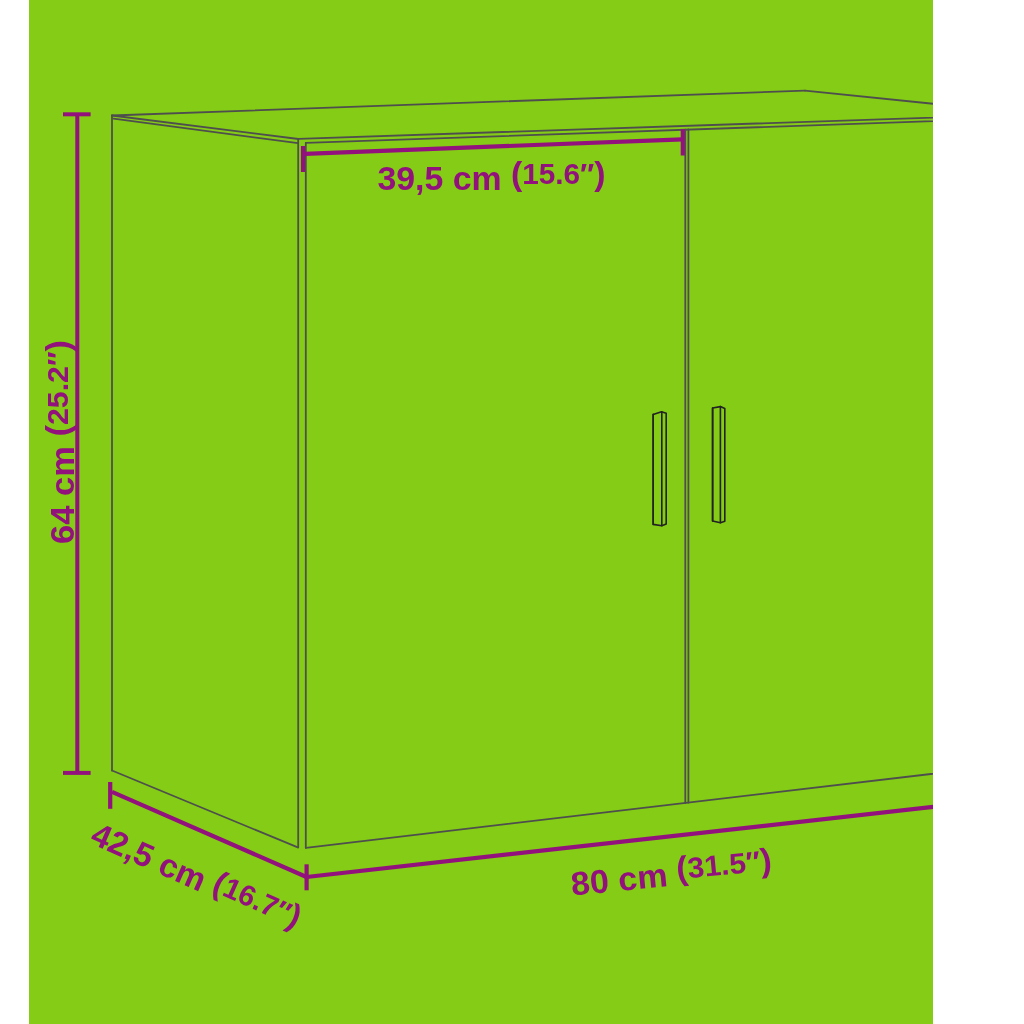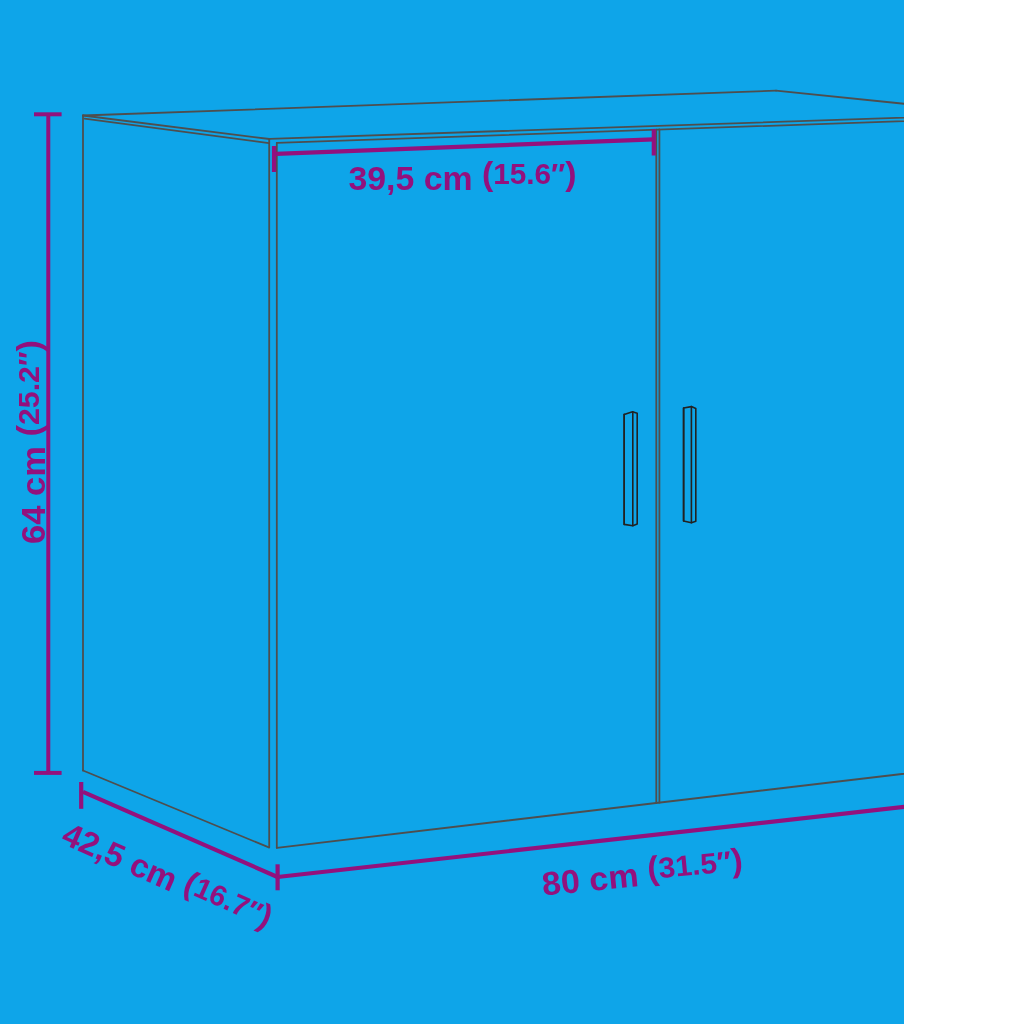--- a/index.html
+++ b/index.html
@@ -1,16 +1,16 @@
 <!DOCTYPE html>
 <html><head>
 <meta charset="utf-8">
 <style>
   html,body{margin:0;padding:0;background:#ffffff;}
-  .wrap{width:904px;height:1024px;position:relative;overflow:hidden;background:#0ea5e9;}
+  .wrap{width:904px;height:1024px;position:relative;overflow:hidden;background:#84cc16;margin-left:29px;}
   svg{display:block;}
   text{font-family:"Liberation Sans", sans-serif;font-weight:bold;fill:#93117D;}
 </style>
 </head>
 <body>
 <div class="wrap">
 <svg width="1024" height="1024" viewBox="0 0 1024 1024">
   <g fill="none" stroke="#4e4e4e" stroke-width="1.8" stroke-linecap="round" stroke-linejoin="round">
 
     <path d="M83,115.5 L83,770.5"></path>

